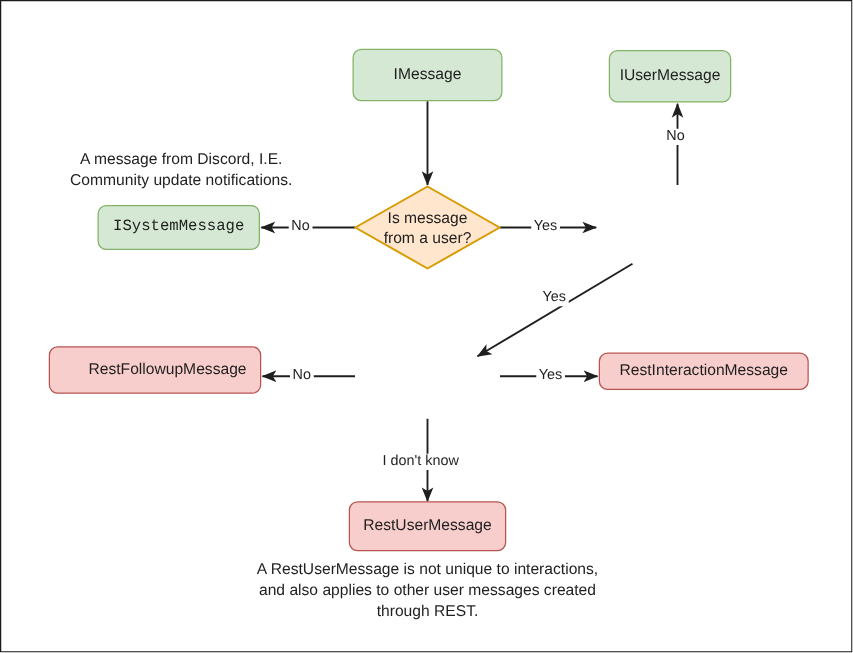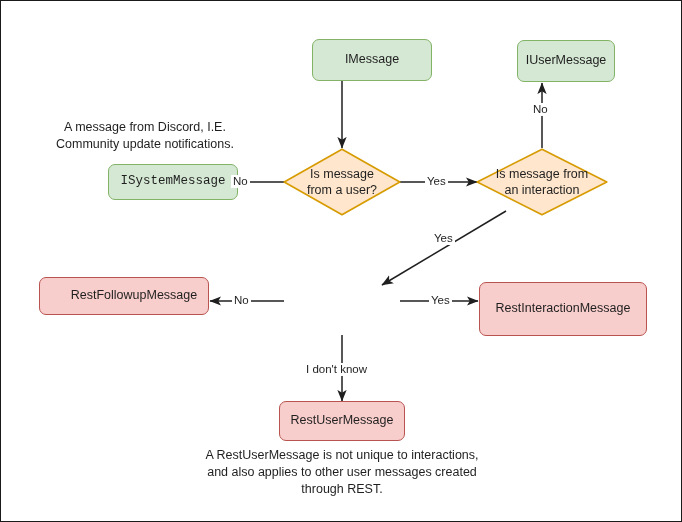--- a/index.html
+++ b/index.html
@@ -37,21 +37,20 @@
     font-size: 12.5px;
     color: #1f1f1f;
     line-height: 1.25;
     border-radius: 7px;
     border-width: 1.4px;
     border-style: solid;
   }
   .node.green {
     background: #d5e8d4;
     border-color: #82b366;
-    margin-left: 30px;
   }
   .node.pink {
     background: #f8cecc;
     border-color: #b85450;
   }
   .diamond-wrap {
     position: absolute;
     box-sizing: border-box;
   }
   .diamond-wrap svg {
@@ -134,41 +133,35 @@
   </div>
 
   <div class="node green" style="left:77px; top:163px; width:130px; height:36px;font-family:Liberation Mono, monospace;">
     <span>ISystemMessage</span>
   </div>
 
   <div class="node pink" style="left:38px; top:276px; width:170px; height:38px;padding-left:20px;">
     <span>RestFollowupMessage</span>
   </div>
 
-  <div class="node pink" style="left:478px; top:281px; width:168px; height:54px;">
+  <div class="node pink" style="left:478px; top:281px; width:168px; height:30px;">
     <span>RestInteractionMessage</span>
   </div>
 
   <div class="node pink" style="left:278px; top:400px; width:126px; height:40px;">
     <span>RestUserMessage</span>
   </div>
 
   <div class="diamond-wrap" style="left:282px; top:147px; width:118px; height:68px;">
     <svg width="118" height="68" viewBox="0 0 118 68">
       <polygon points="59,1.2 116.8,34 59,66.8 1.2,34" fill="#ffe6cc" stroke="#d79b00" stroke-width="1.6" stroke-linejoin="round"></polygon>
     </svg>
     <div class="diamond-label">Is message from a user?</div>
   </div>
 
-  <div class="diamond-wrap" style="left:475px; top:147px; width:132px; height:68px;">
-    <svg width="132" height="68" viewBox="0 0 132 68">
-      <polygon points="66,1.2 130.8,34 66,66.8 1.2,34" fill="#ffe6cc" stroke="#d79b00" stroke-width="1.6" stroke-linejoin="round"></polygon>
-    </svg>
-    <div class="diamond-label">Is message from an interaction</div>
-  </div>
 
 
   <div class="edge-label" style="left:230px; top:174px;">No</div>
 
   <div class="edge-label" style="left:424px; top:174px;">Yes</div>
 
   <div class="edge-label" style="left:530px; top:102px;">No</div>
 
   <div class="edge-label" style="left:431px; top:231px;">Yes</div>
 

